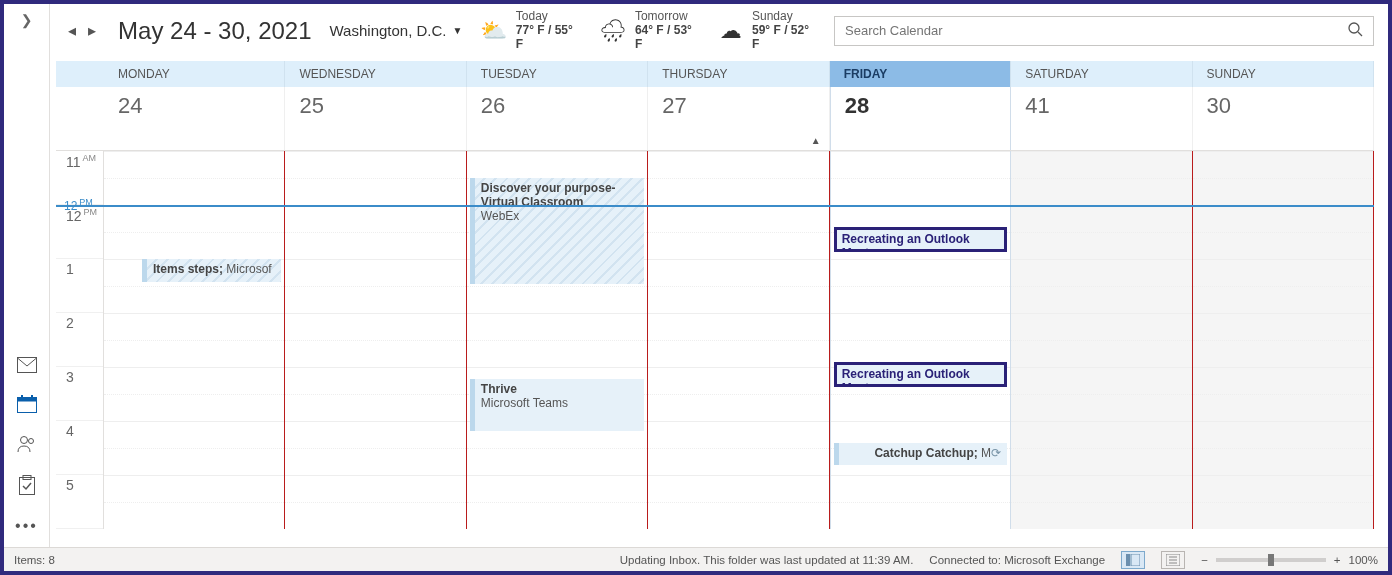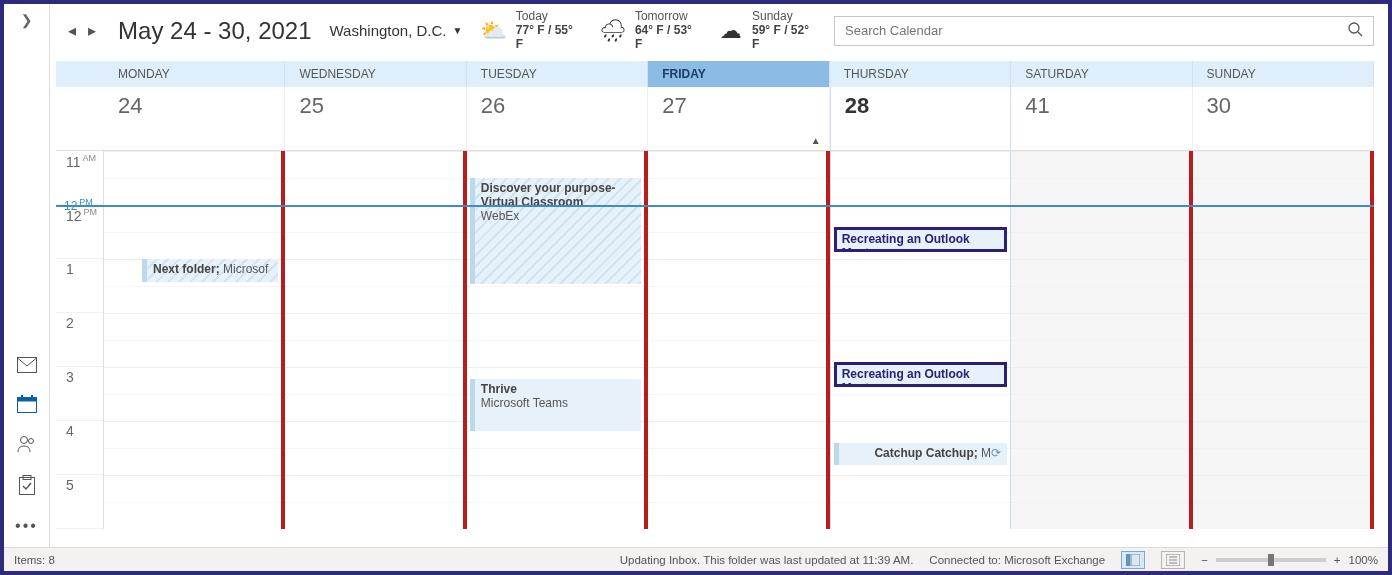--- a/index.html
+++ b/index.html
@@ -111,21 +111,21 @@
   .timecol { border-right:1px solid #e1dfdd; position:relative;}
   .hour {
     height:54px; border-bottom:1px solid #f0f0f0;
     position:relative;
   }
   .timecol .hour {
     color:#666; font-size:14px;
     padding-left:10px; padding-top:2px;
   }
   .timecol .hour .ampm { font-size:9px; vertical-align:super; margin-left:2px; color:#888;}
-  .daycol { border-right:4px solid #b91c1c; position:relative; cursor:cell;}
+  .daycol { border-right:1px solid #b91c1c; position:relative; cursor:cell;}
   .daycol.today-col { border-left:1px solid #d0ddea; border-right:1px solid #d0ddea; }
   .daycol.weekend { background:#f5f5f5; }
   .halfline { position:absolute; left:0; right:0; border-top:1px dotted #eee; pointer-events:none;}
   .fullline { position:absolute; left:0; right:0; border-top:1px solid #eee; pointer-events:none;}
 
   
   .event {
     position:absolute; left:3px; right:3px;
     background:#e6f1f9;
     border-left:5px solid #bcd8ec;
@@ -276,22 +276,22 @@
           </span>
         </div>
       </div>
 
       <div class="cal-wrap">
         <div class="day-headers">
           <div></div>
           <div class="dh">MONDAY</div>
           <div class="dh">WEDNESDAY</div>
           <div class="dh">TUESDAY</div>
+          <div class="dh">THURSDAY</div>
           <div class="dh today">FRIDAY</div>
-          <div class="dh">THURSDAY</div>
           <div class="dh">SATURDAY</div>
           <div class="dh">SUNDAY</div>
         </div>
         <div class="day-dates">
           <div></div>
           <div class="dd">24</div>
           <div class="dd">25</div>
           <div class="dd">26</div>
           <div class="dd"><span>27</span><span class="expand-caret">▲</span></div>
           <div class="dd today">28</div>
@@ -322,21 +322,21 @@
                   <div class="fullline" style="top: 108px;"></div>
                   <div class="halfline" style="top: 135px;"></div>
                   <div class="fullline" style="top: 162px;"></div>
                   <div class="halfline" style="top: 189px;"></div>
                   <div class="fullline" style="top: 216px;"></div>
                   <div class="halfline" style="top: 243px;"></div>
                   <div class="fullline" style="top: 270px;"></div>
                   <div class="halfline" style="top: 297px;"></div>
                   <div class="fullline" style="top: 324px;"></div>
                   <div class="halfline" style="top: 351px;"></div>
-                  <div class="event hatched thin" style="top: 108px; height: 22.3px; left: 38px;"><span class="etitle">Next folder;</span><span> Microsof</span></div>
+                  <div class="event hatched thin" style="top: 108px; height: 22.3px; left: 38px;"><span class="etitle">Items steps;</span><span> Microsof</span></div>
                 </div>
               <div class="daycol" id="col-tue" style="height: 378px;">
                   <div class="fullline" style="top: 0px;"></div>
                   <div class="halfline" style="top: 27px;"></div>
                   <div class="fullline" style="top: 54px;"></div>
                   <div class="halfline" style="top: 81px;"></div>
                   <div class="fullline" style="top: 108px;"></div>
                   <div class="halfline" style="top: 135px;"></div>
                   <div class="fullline" style="top: 162px;"></div>
                   <div class="halfline" style="top: 189px;"></div>

